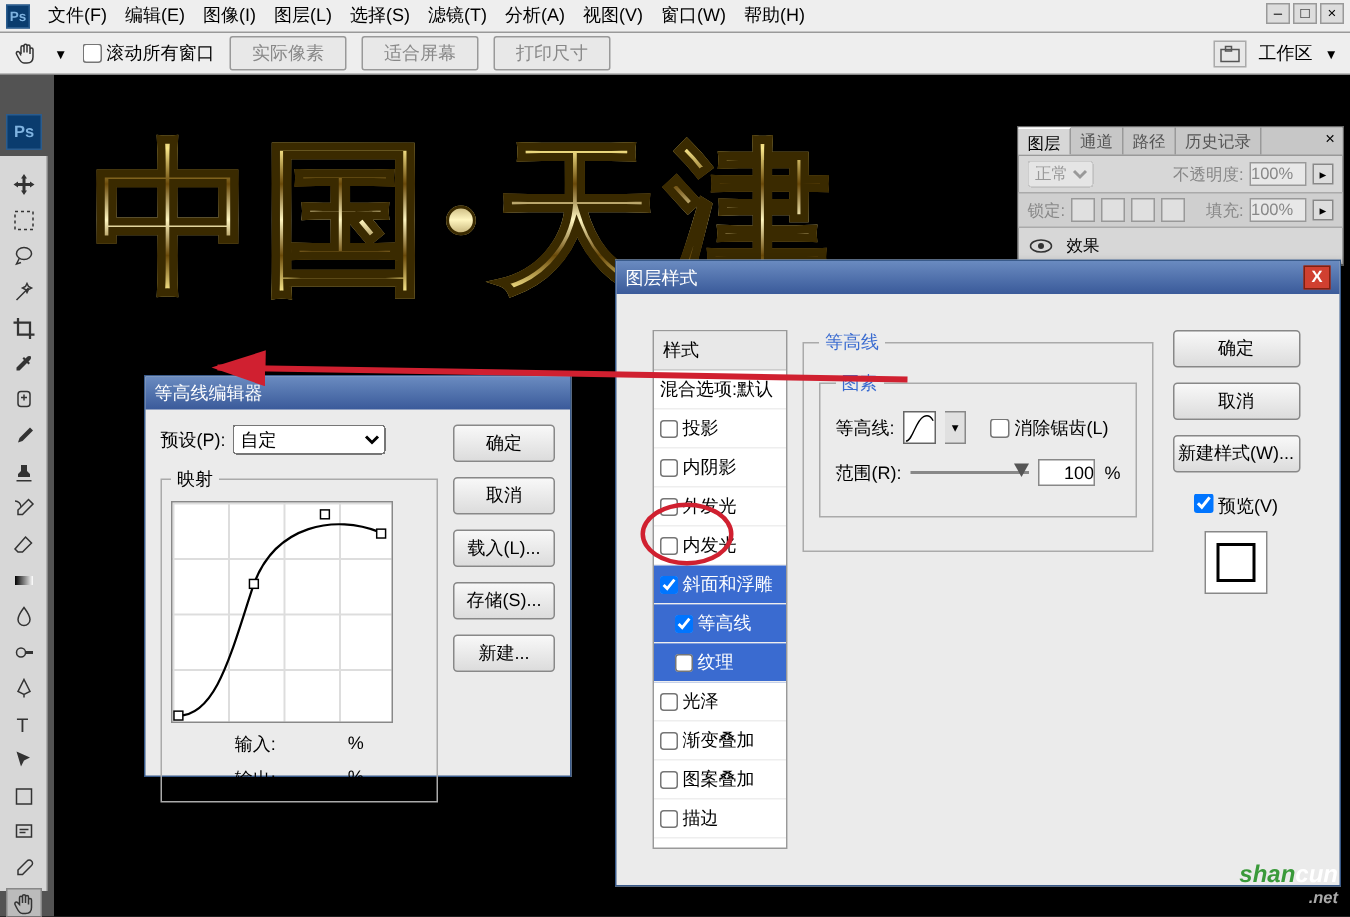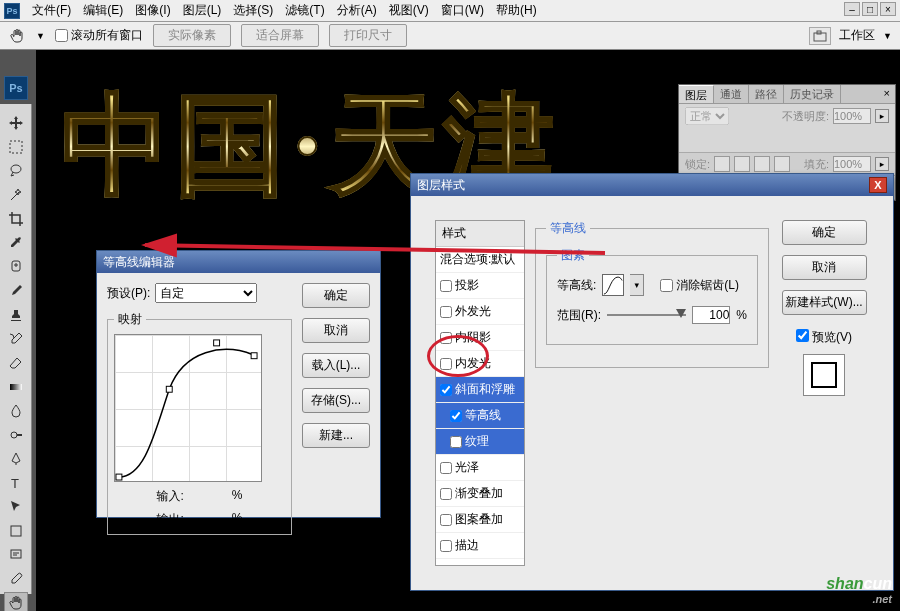--- a/index.html
+++ b/index.html
@@ -28,21 +28,21 @@
   -webkit-background-clip: text; background-clip: text; color: transparent;
   -webkit-text-stroke: 2px #3a2a00; white-space: nowrap;}
 .panel { position: absolute; right: 4px; top: 84px; width: 218px; background: #d7d7d7; border: 1px solid #666; font-size: 11px;}
 .panel .tabs { display:flex; background:#c7c7c7; border-bottom:1px solid #999; height:19px;}
 .panel .tabs .t{padding:2px 6px;border-right:1px solid #999;color:#555;}
 .panel .tabs .t.a{background:#d7d7d7;color:#000;border-top:1px solid #fff;}
 .panel .tabs .x{margin-left:auto;padding:2px 5px;}
 .panel .row{display:flex;align-items:center;padding:3px 6px;gap:4px;}
 .panel select{font-size:11px;height:18px;}
 .panel input[type=text]{width:38px;height:16px;font-size:11px;border:1px solid #999;background:#e8e8e8;color:#888;text-align:left;}
-.panel .lock-row{background:#cfcfcf;border-top:1px solid #aaa;border-bottom:1px solid #aaa;margin-top:24px;}
+.panel .lock-row{background:#cfcfcf;border-top:1px solid #aaa;border-bottom:1px solid #aaa;}
 .panel .lock-row .i{width:16px;height:16px;border:1px solid #999;background:#e0e0e0;}
 .panel .layer-row{padding:4px 6px 4px 32px;border-bottom:1px solid #bbb;display:flex;align-items:center;gap:6px;}
 .panel .eye{position:absolute;left:6px;width:18px;}
 .smallarrow{width:14px;height:14px;border:1px solid #888;background:#ddd;display:flex;align-items:center;justify-content:center;font-size:9px;}
 
 .dialog { position: absolute; background: #ebebeb; border: 1px solid #395a8a; box-shadow: 3px 3px 6px rgba(0,0,0,0.4); }
 .dialog .titlebar { background: linear-gradient(180deg,#6a8bc0,#3a5a9a); color: #fff; height: 22px; display: flex; align-items: center; padding: 0 6px; font-size: 12px; }
 .dialog .titlebar .close { margin-left: auto; width: 18px; height: 16px; background: #d04030; border: 1px solid #802010; color:#fff; display:flex;align-items:center;justify-content:center; font-size:11px; font-weight:bold;}
 .dbtn { display:block; width: 68px; padding: 3px 0; background: linear-gradient(#f8f8f8,#dcdcdc); border: 1px solid #888; border-radius: 3px; text-align:center; margin-bottom: 10px; font-size:12px;}
 .dbtn.wide{width:85px;}
@@ -347,25 +347,25 @@
   <div class="ls-body">
     <div class="ls-list">
       <div class="hdr">样式</div>
       <div class="item">混合选项:默认</div>
       <div class="item">
           <input type="checkbox" style="">
           <span>投影</span>
         </div>
       <div class="item">
           <input type="checkbox" style="">
+          <span>内阴影</span>
+        </div>
+      <div class="item">
+          <input type="checkbox" style="">
           <span>外发光</span>
-        </div>
-      <div class="item">
-          <input type="checkbox" style="">
-          <span>内阴影</span>
         </div>
       <div class="item">
           <input type="checkbox" style="">
           <span>内发光</span>
         </div>
       <div class="item sel">
           <input type="checkbox" checked="" style="">
           <span>斜面和浮雕</span>
         </div>
       <div class="item sel" style="padding-left:14px;">

